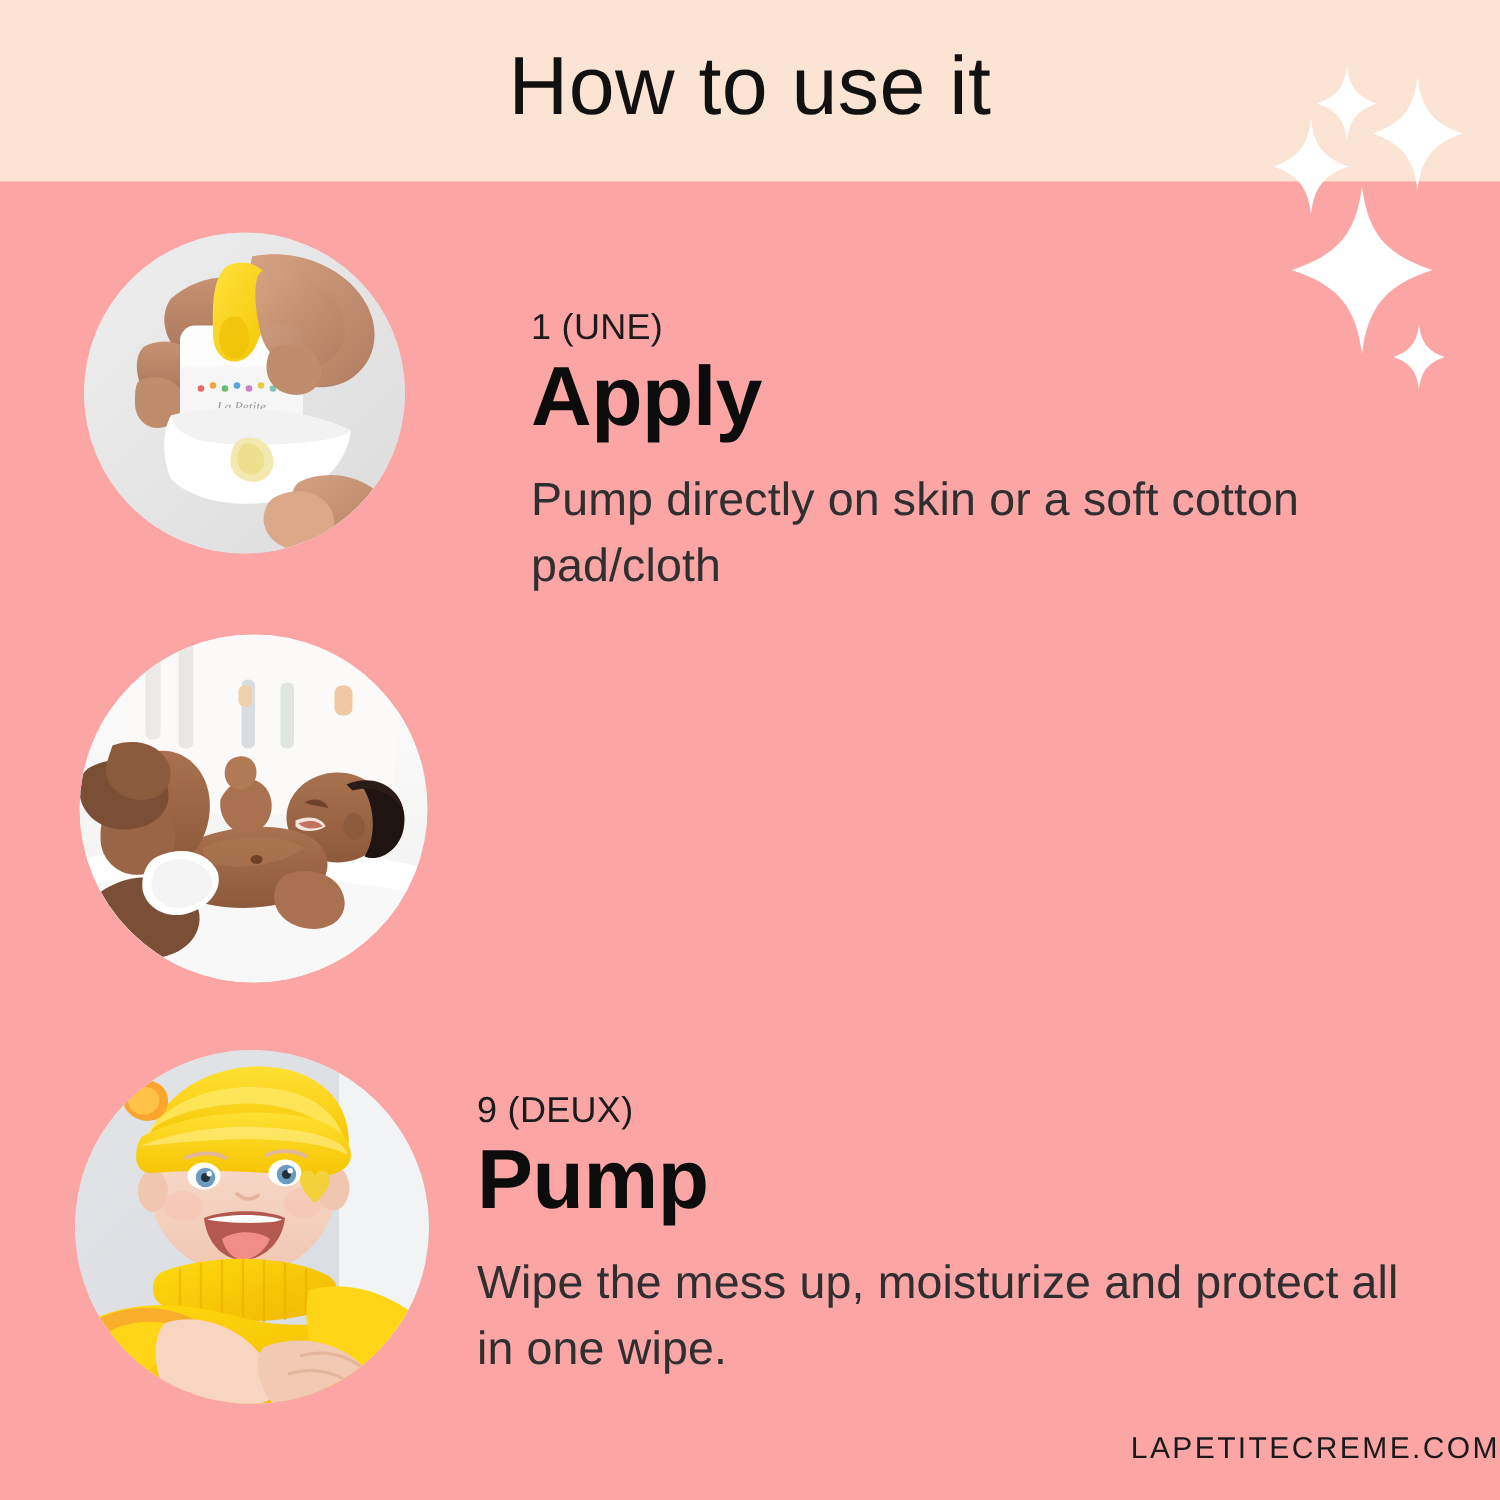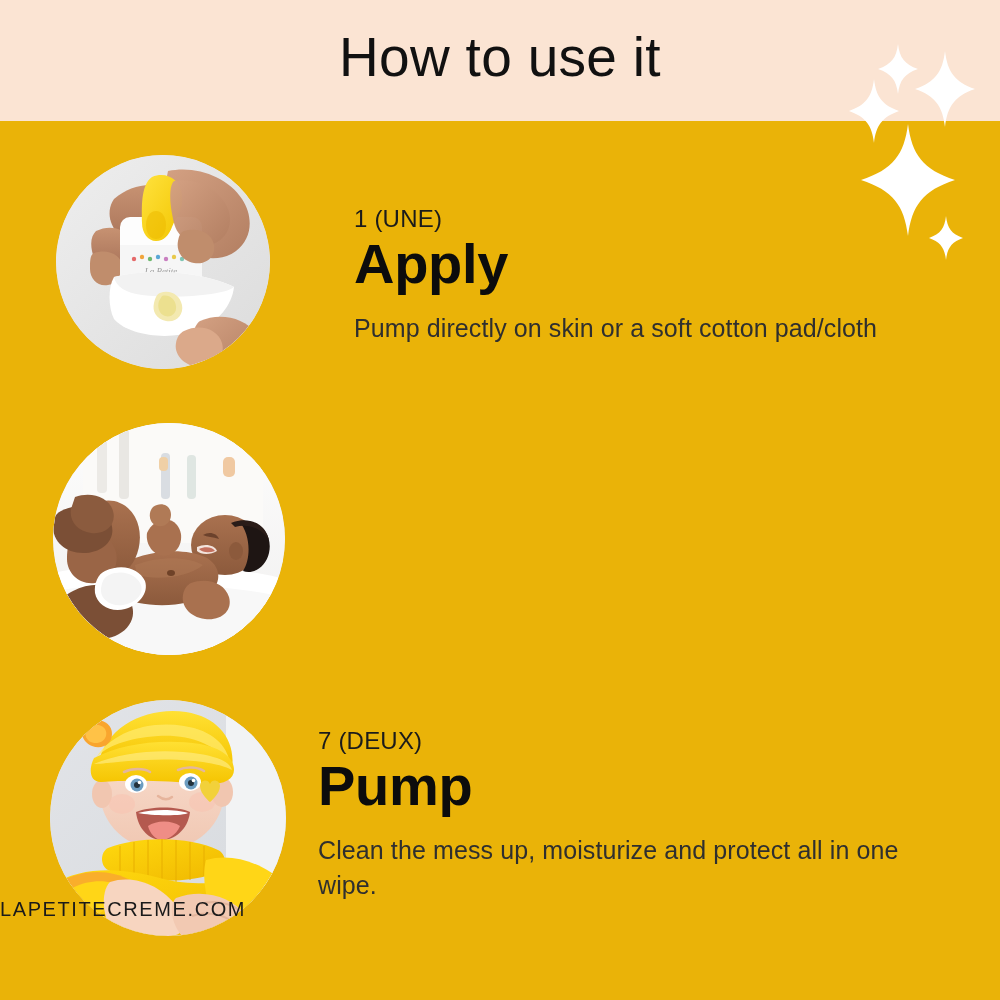--- a/index.html
+++ b/index.html
@@ -10,21 +10,21 @@
     width: 1000px;
     height: 1000px;
     font-family: "Liberation Sans", sans-serif;
     background: #f4f4f3;
     overflow: hidden;
   }
   #page {
     position: relative;
     width: 1000px;
     height: 1000px;
-    background: #eab308;
+    background: #fca5a5;
     overflow: hidden;
   }
 
   
   #header-band {
     position: absolute;
     left: 0;
     top: 0;
     width: 1000px;
     height: 121px;
@@ -101,36 +101,36 @@
   }
   .step-heading {
     font-size: 56px;
     font-weight: bold;
     color: #0c0c0c;
     line-height: 1.08;
     letter-spacing: -0.3px;
     margin: 0 0 16px 0;
   }
   .step-desc {
-    font-size: 25px;
+    font-size: 31px;
     font-weight: 300;
     color: #2f2f2f;
     line-height: 1.42;
     letter-spacing: 0.1px;
     margin: 0;
     max-width: 625px;
   }
 
   
   #footer {
     position: absolute;
     left: 0;
-    top: 898px;
-    width: 1000px;
-    text-align: left;
+    top: 955px;
+    width: 1000px;
+    text-align: right;
   }
   #footer-text {
     font-size: 20px;
     font-weight: 400;
     letter-spacing: 1.6px;
     color: #1a1a1a;
   }
 </style>
 </head>
 <body>
@@ -300,23 +300,23 @@
           <path d="M22 74 C38 68 56 74 60 88 C64 102 52 112 38 110 C24 108 16 98 18 86 Z" fill="#8b5b3e"></path>
 
           <path d="M20 168 C42 156 70 162 78 180 C86 198 70 216 46 216 C22 216 8 202 8 186 C8 176 12 172 20 168 Z" fill="#7b4f36"></path>
 
           <path d="M52 148 C70 140 86 146 92 158 C96 170 86 182 72 186 C58 190 44 182 42 170 C41 160 45 151 52 148 Z" fill="#ffffff"></path>
           <path d="M56 152 C70 146 84 152 88 162 C91 172 82 180 70 182 C58 184 48 176 48 168 C48 160 51 154 56 152 Z" fill="#f4f4f4"></path>
         </g>
       </svg>
     </div>
     <div class="step-text">
-      <div class="step-index">7 (DEUX)</div>
+      <div class="step-index">9 (DEUX)</div>
       <div class="step-heading">Pump</div>
-      <div class="step-desc">Clean the mess up, moisturize and protect all in one wipe.</div>
+      <div class="step-desc">Wipe the mess up, moisturize and protect all in one wipe.</div>
     </div>
   </div>
 
   <div class="step" id="step-3">
     <div class="step-photo">
       <svg viewBox="0 0 236 236" xmlns="http://www.w3.org/2000/svg">
         <defs>
           <clipPath id="clip3">
               <circle cx="118" cy="118" r="118"></circle>
             </clipPath>

